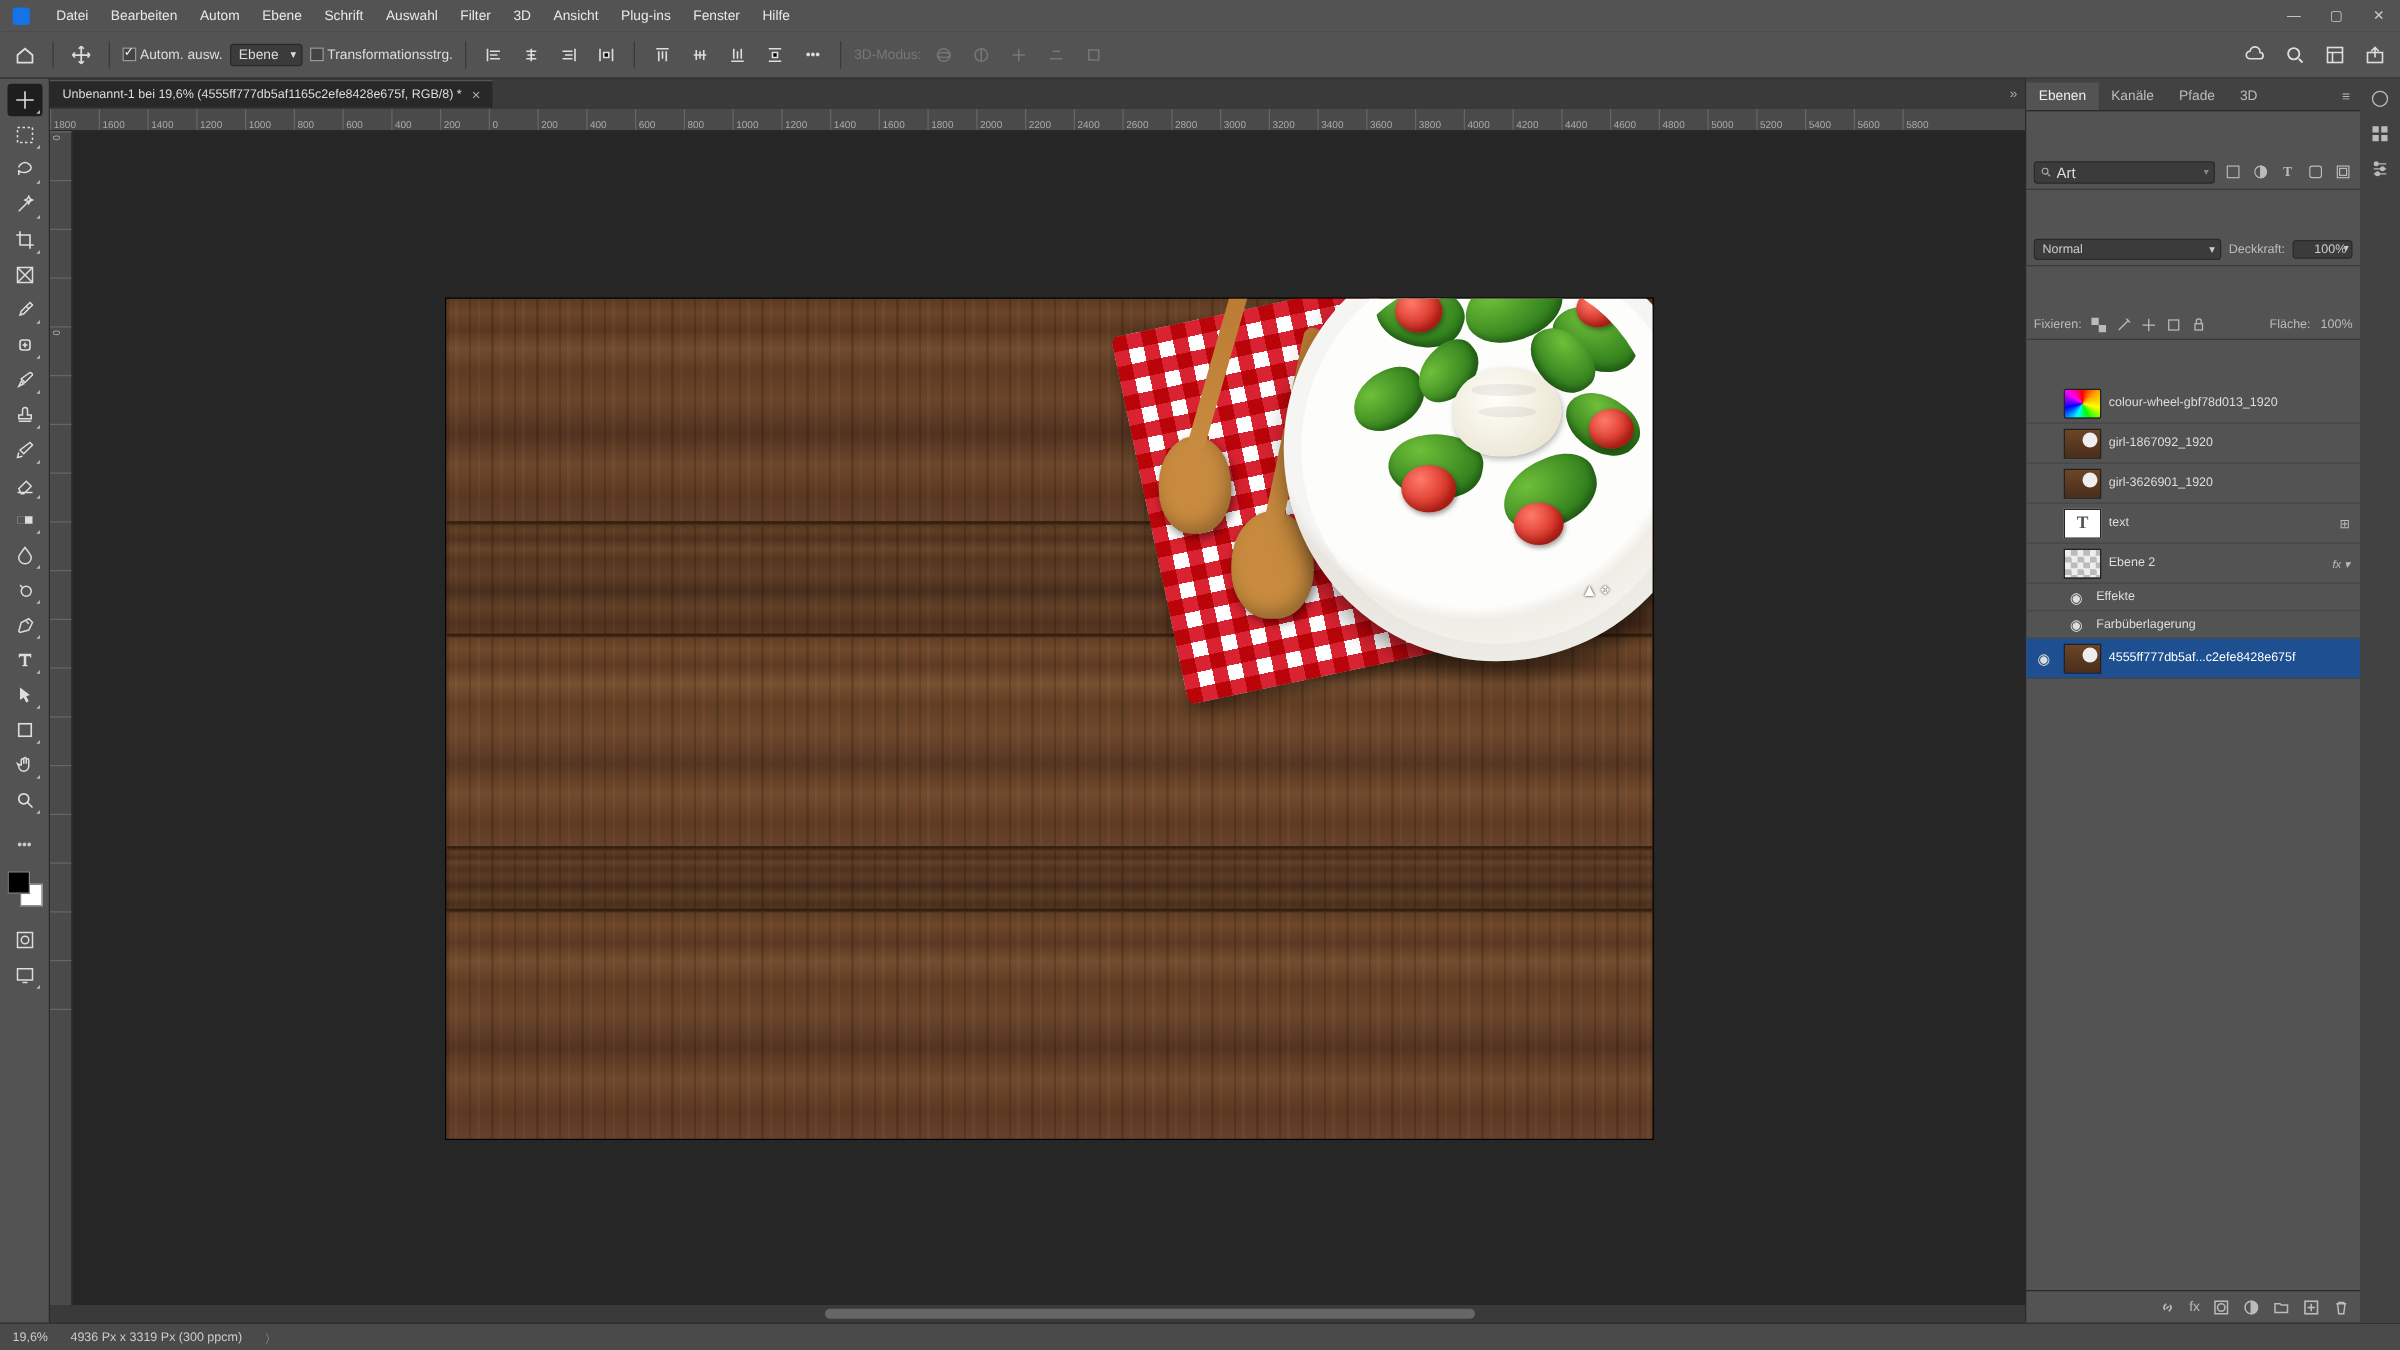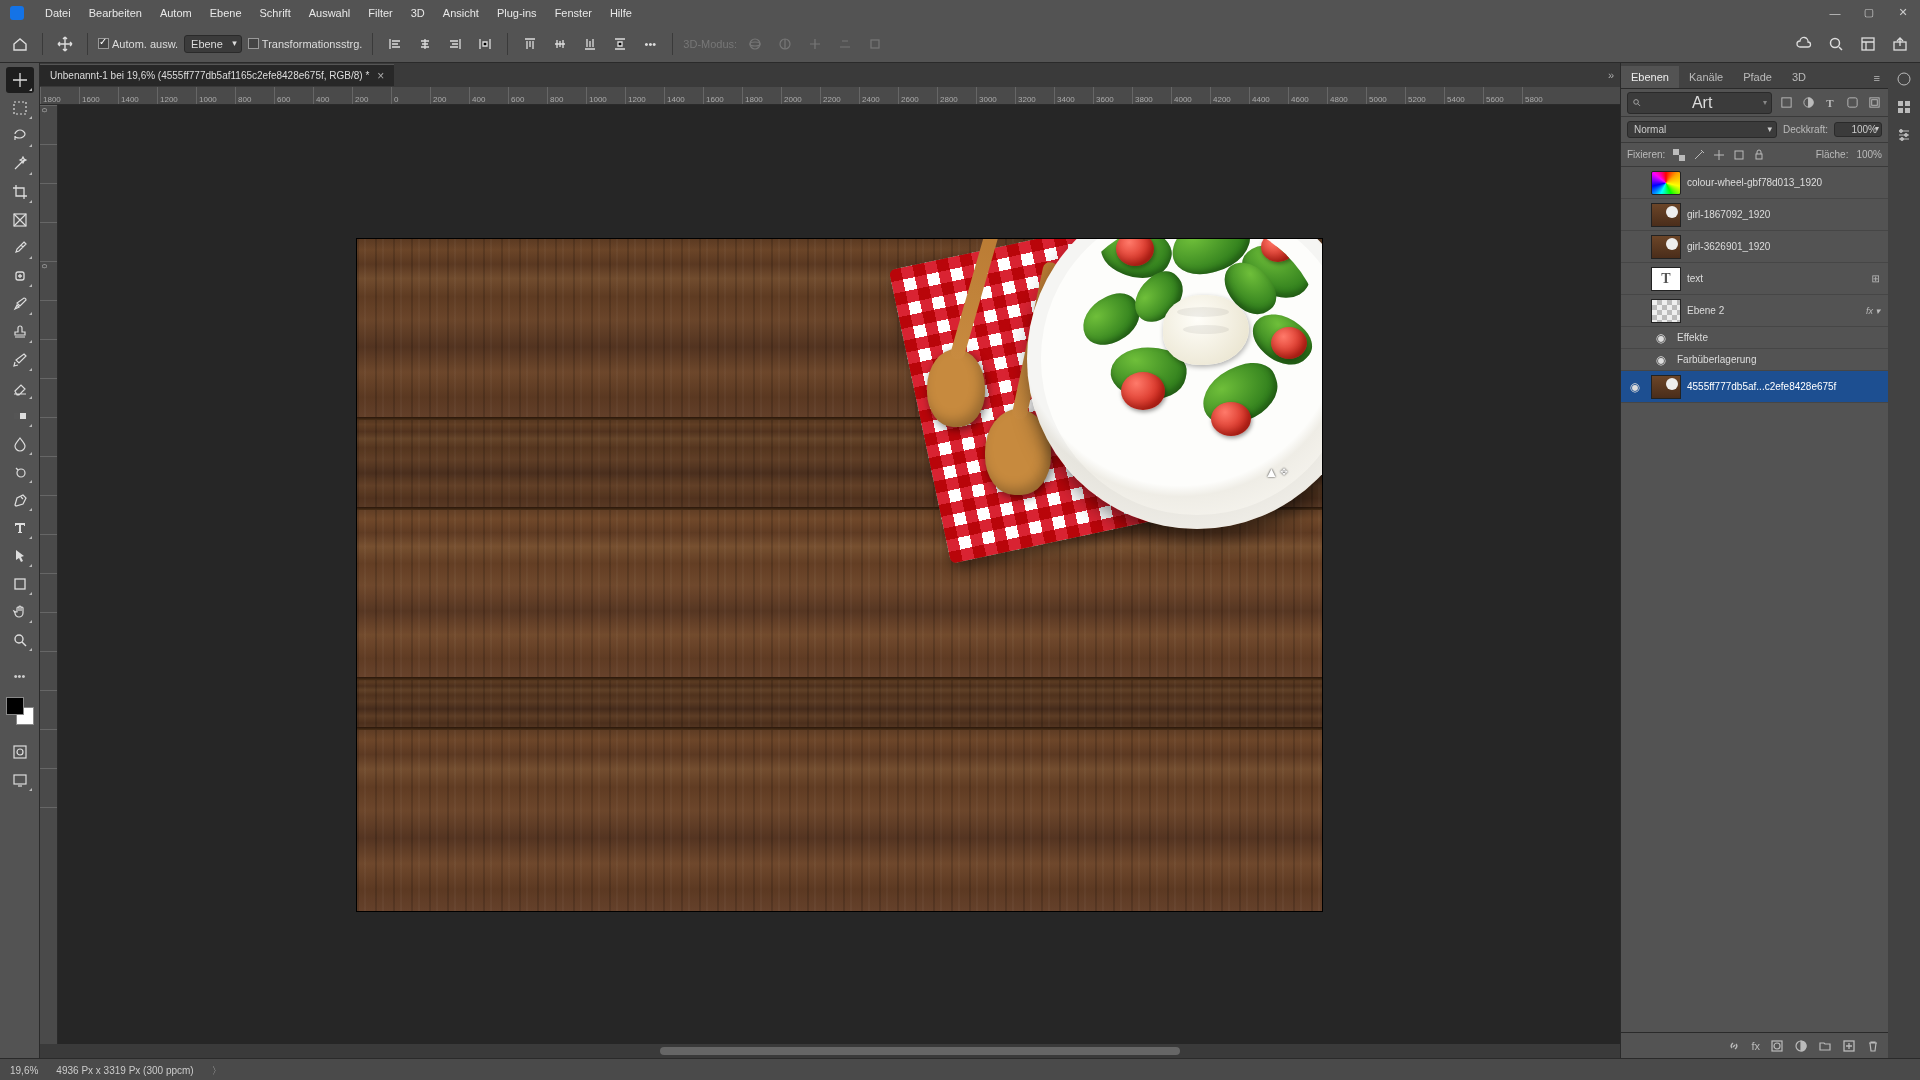--- a/index.html
+++ b/index.html
@@ -71,30 +71,30 @@
 .cursor { position:absolute; top:225px; left:908px; color:#fff; font-size:14px; pointer-events:none; text-shadow:0 0 2px #000;}
 .cursor span { font-size:9px; position:relative; top:-2px; left:2px;}
 
 .hscroll { height:14px; background:#3a3a3a; display:flex; align-items:center; }
 .hscroll .thumb { height:8px; background:#666; border-radius:4px; margin-left:620px; width:520px; }
 
 
 .rcol { width: 300px; background: #535353; border-left: 1px solid #2a2a2a; display: flex; }
 .rcol .iconstrip { width: 32px; background: #424242; display:flex; flex-direction:column; align-items:center; gap:12px; padding-top:8px; }
 .rcol .iconstrip div { color:#bbb; }
-.rcol .panel { flex:1; display:flex; flex-direction:column; }
+.rcol .panel { flex:1; display:flex; flex-direction:column;gap:35px; }
 
 .ptabs { height:26px; display:flex; align-items:flex-end; border-bottom:1px solid #2a2a2a; background:#424242; }
 .ptabs .pt { padding:5px 10px; color:#bbb; font-size:11px; }
 .ptabs .pt.active { background:#535353; color:#eee; }
 .ptabs .menu { margin-left:auto; padding:4px 8px; color:#bbb; }
 
 .searchrow { height:28px; display:flex; align-items:center; gap:6px; padding:0 6px; border-bottom:1px solid #3a3a3a; }
 .searchrow .srch { flex:1; display:flex; align-items:center; gap:4px; background:#3b3b3b; border:1px solid #2a2a2a; border-radius:3px; padding:1px 4px; }
-.searchrow .srch input { background:transparent; border:0; outline:0; color:#ddd; width:100%; font-size:16px;text-align:center; }
+.searchrow .srch input { background:transparent; border:0; outline:0; color:#ddd; width:100%; font-size:12px; }
 .searchrow .ic { width:16px; height:16px; display:flex; align-items:center; justify-content:center; color:#bbb; }
 
 .blendrow { height:26px; display:flex; align-items:center; gap:6px; padding:0 6px; border-bottom:1px solid #3a3a3a; }
 .blendrow .sel2 { flex:1; background:#3b3b3b; border:1px solid #2a2a2a; border-radius:3px; padding:2px 6px; font-size:10px; position:relative; }
 .blendrow .sel2::after{content:"▾"; position:absolute; right:4px; top:2px; font-size:9px;}
 .blendrow .lbl { font-size:10px; color:#bbb; }
 .blendrow .pct { width:48px; background:#3b3b3b; border:1px solid #2a2a2a; border-radius:3px; padding:1px 4px; font-size:10px; text-align:right; position:relative;}
 .blendrow .pct::after{content:"▾"; position:absolute; right:2px; top:1px; font-size:8px;}
 
 .lockrow { height:24px; display:flex; align-items:center; gap:8px; padding:0 6px; border-bottom:1px solid #3a3a3a; font-size:10px; color:#bbb;}

